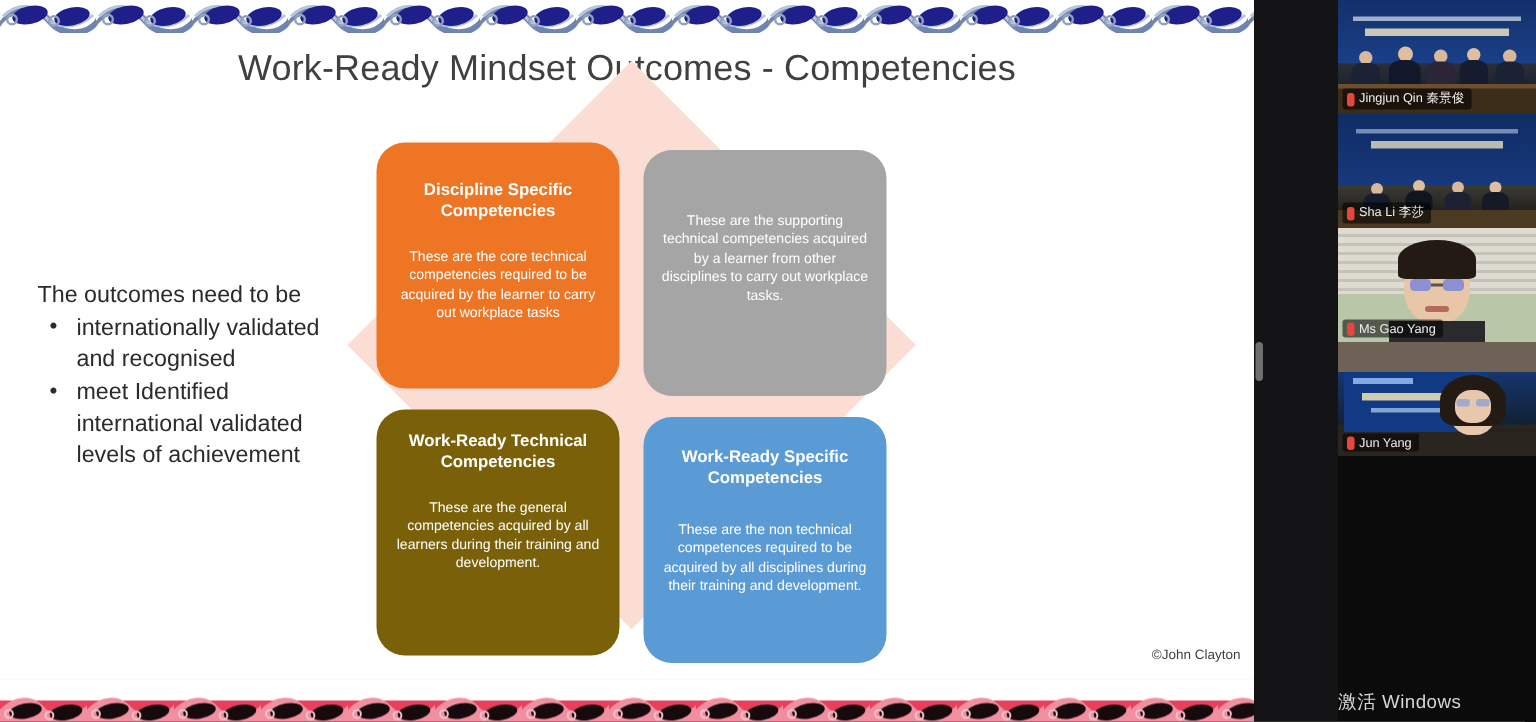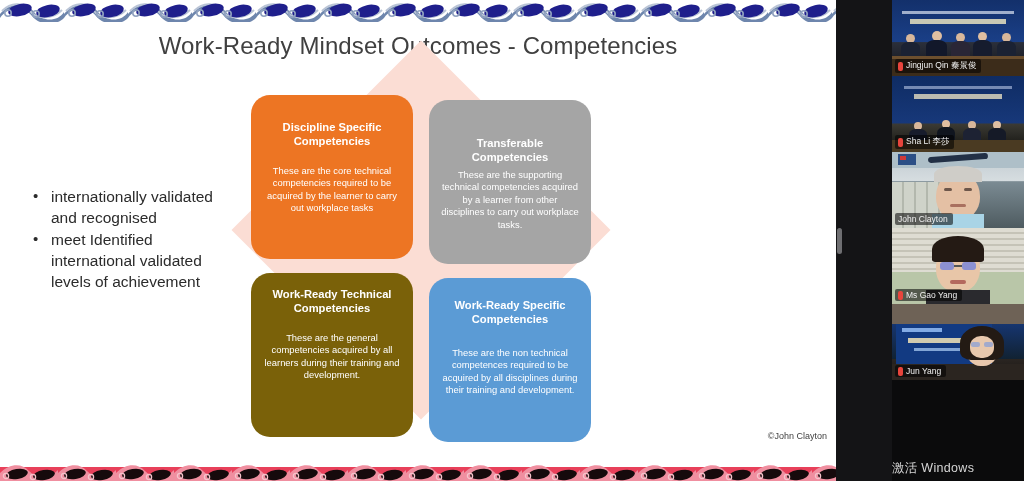--- a/index.html
+++ b/index.html
@@ -162,35 +162,35 @@
             <circle cx="36" cy="14" r="3.2" fill="none" stroke="#8fa1bf" stroke-width="1.6"></circle>
           </pattern>
         </defs>
         <rect width="836" height="22" fill="url(#kw-top)"></rect>
       </svg>
     </div>
 
     <h1 class="slide-title">Work-Ready Mindset Outcomes - Competencies</h1>
 
     <div class="left-block">
+      <div class="lead">The outcomes need to be</div>
       <ul>
         <li>internationally validated and recognised</li>
         <li>meet Identified international validated levels of achievement</li>
       </ul>
     </div>
 
     <div class="diamond" style="background: rgb(251, 221, 212);"></div>
 
     <div class="quadrants">
       <div class="quad quad-tl" style="background: rgb(237, 117, 35);">
         <div class="q-title">Discipline Specific Competencies</div>
         <div class="q-body">These are the core technical competencies required to be acquired by the learner to carry out workplace tasks</div>
       </div>
       <div class="quad quad-tr" style="background: rgb(165, 165, 165);">
-        <div class="q-title">Transferable  Competencies</div>
         <div class="q-body">These are the supporting technical competencies acquired by a learner from other disciplines to carry out workplace tasks.</div>
       </div>
       <div class="quad quad-bl" style="background: rgb(122, 97, 9);">
         <div class="q-title">Work-Ready Technical Competencies</div>
         <div class="q-body">These are the general competencies acquired by all learners during their training and development.</div>
       </div>
       <div class="quad quad-br" style="background: rgb(91, 155, 213);">
         <div class="q-title">Work-Ready Specific Competencies</div>
         <div class="q-body">These are the non technical competences required to be acquired by all disciplines during their training and development.</div>
       </div>
@@ -258,40 +258,20 @@
         <div class="head" style="left:101px;top:45px;width:8px;height:8px;background:#dfbfa2"></div>
         <div class="torso" style="left:96px;top:52px;width:18px;height:14px;background:#151a27"></div>
         <div class="stripe" style="left:0;top:64px;width:132px;height:12px;background:#4a3a22"></div>
       </div>
       <div class="namebar">
         <span class="mic"></span>
         <span class="pname">Sha Li 李莎</span>
       </div>
     </div>
 
-    <div class="tile active">
-      <div class="bg scene-room">
-        <div class="stripe" style="left:0;top:0;width:132px;height:16px;background:#aebfc8"></div>
-        <div class="stripe" style="left:6px;top:2px;width:18px;height:11px;background:#2c4f86"></div>
-        <div class="stripe" style="left:8px;top:4px;width:6px;height:4px;background:#cf3a3a"></div>
-        <div class="stripe" style="left:0;top:30px;width:56px;height:46px;background:#c8ccc2"></div>
-        <div class="stripe" style="left:0;top:30px;width:56px;height:46px;background:repeating-linear-gradient(90deg,#cfd3c9 0 10px,#b3b8ad 10px 12px)"></div>
-        <div class="head" style="left:44px;top:20px;width:44px;height:48px;background:#e4c0a4;border-radius:50% 50% 46% 46%"></div>
-        <div class="stripe" style="left:42px;top:14px;width:48px;height:16px;background:#cfcdc8;border-radius:50% 50% 0 0"></div>
-        <div class="stripe" style="left:52px;top:36px;width:8px;height:3px;background:#6d564a;border-radius:2px"></div>
-        <div class="stripe" style="left:72px;top:36px;width:8px;height:3px;background:#6d564a;border-radius:2px"></div>
-        <div class="stripe" style="left:58px;top:52px;width:16px;height:3px;background:#a9705f;border-radius:2px"></div>
-        <div class="stripe" style="left:40px;top:62px;width:52px;height:14px;background:#a9d4e6"></div>
-        <div class="stripe" style="left:8px;top:2px;width:116px;height:8px;background:transparent"></div>
-        <div class="stripe" style="left:36px;top:3px;width:60px;height:6px;background:#223046;border-radius:3px;transform:rotate(-4deg)"></div>
-      </div>
-      <div class="namebar">
-        <span class="pname">John Clayton</span>
-      </div>
-    </div>
 
     <div class="tile">
       <div class="bg scene-blinds">
         <div class="stripe" style="left:0;top:0;width:132px;height:76px;background:repeating-linear-gradient(180deg,#dedcd2 0 4px,#c5c3b7 4px 6px)"></div>
         <div class="stripe" style="left:0;top:44px;width:132px;height:32px;background:#b9c6a8"></div>
         <div class="head" style="left:44px;top:14px;width:44px;height:50px;background:#e8c6a8;border-radius:50% 50% 45% 45%"></div>
         <div class="stripe" style="left:40px;top:8px;width:52px;height:26px;background:#241a14;border-radius:50% 50% 10% 10%"></div>
         <div class="stripe" style="left:48px;top:34px;width:14px;height:8px;background:#7b86d8;border-radius:3px;opacity:.85"></div>
         <div class="stripe" style="left:70px;top:34px;width:14px;height:8px;background:#7b86d8;border-radius:3px;opacity:.85"></div>
         <div class="stripe" style="left:62px;top:34px;width:8px;height:2px;background:#555;top:37px"></div>

